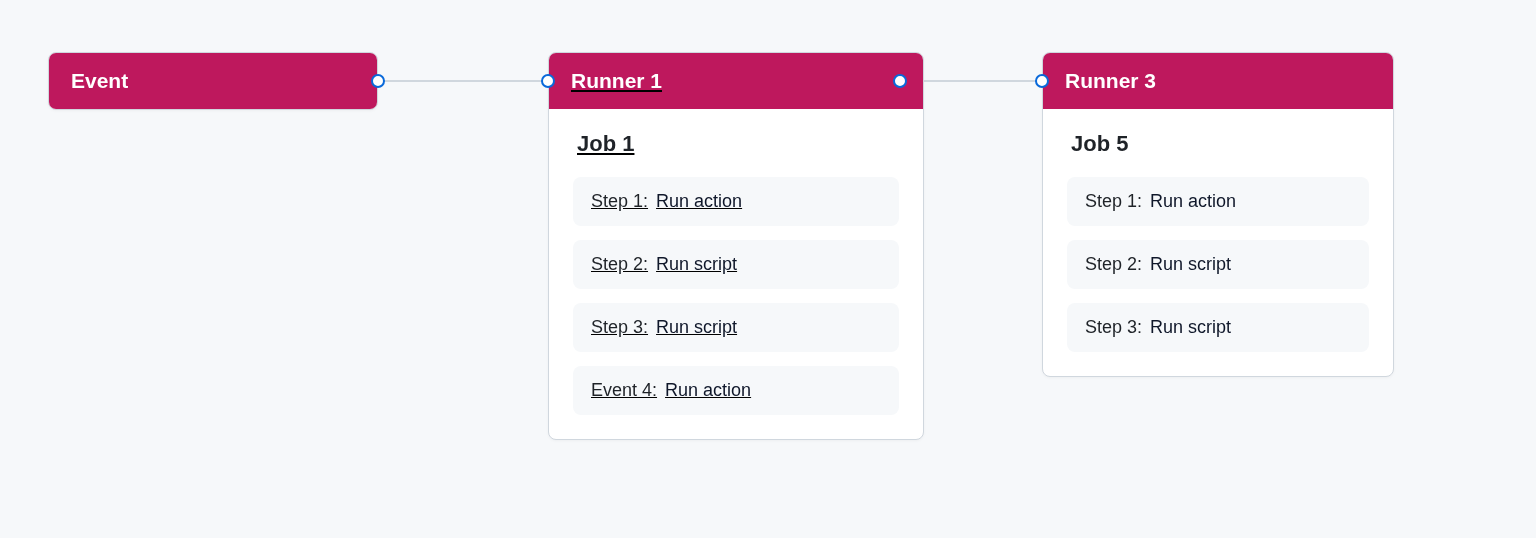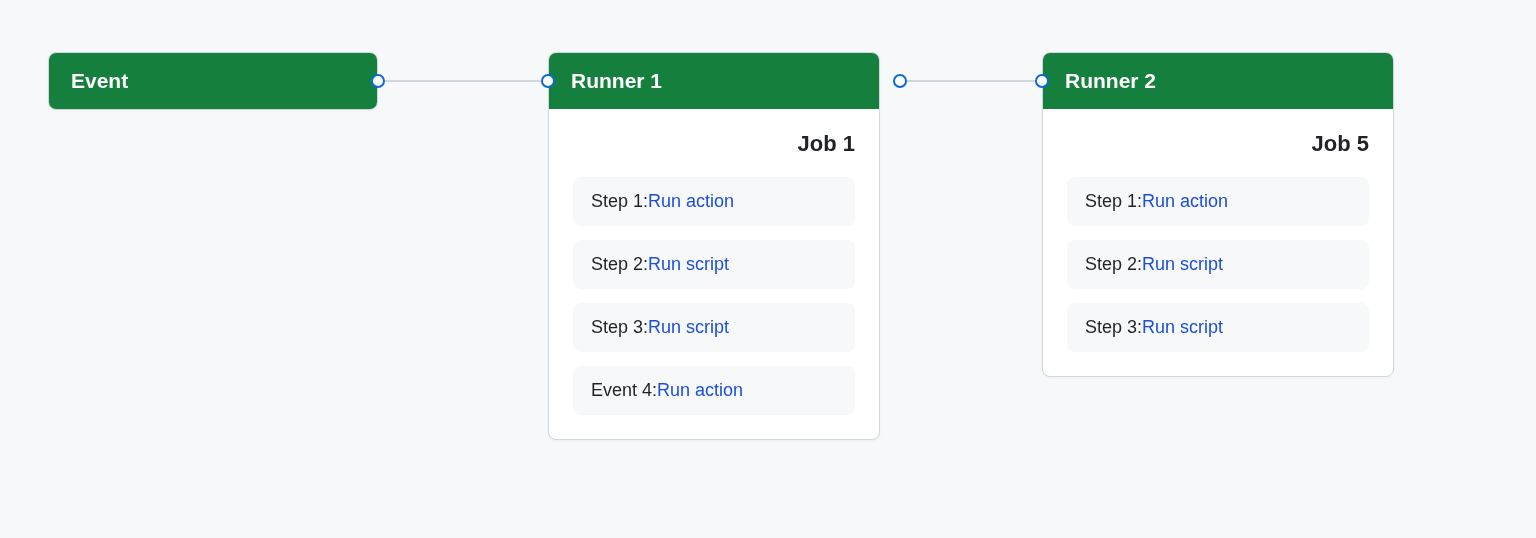--- a/index.html
+++ b/index.html
@@ -20,76 +20,77 @@
       height: 100%;
     }
     .node {
       position: absolute;
       background: #fff;
       border: 1px solid #d0d7de;
       border-radius: 8px;
       box-shadow: 0 1px 3px rgba(0,0,0,0.04);
     }
     .node-header {
-      background: #15803d;
+      background: #be185d;
       color: #fff;
       font-weight: 600;
       font-size: 21px;
       padding: 16px 22px;
       border-top-left-radius: 7px;
       border-top-right-radius: 7px;
     }
     .event-node {
       left: 48px;
       top: 52px;
       width: 330px;
       border-radius: 8px;
       overflow: visible;
     }
     .event-node .node-header {
       border-radius: 7px;
     }
     .runner1-node {
       left: 548px;
       top: 52px;
-      width: 332px;
+      width: 376px;
+      text-decoration: underline;
     }
     .runner2-node {
       left: 1042px;
       top: 52px;
       width: 352px;
     }
     .node-body {
       padding: 22px 24px 24px 24px;
-      text-align: right;
     }
     .job-title {
       font-size: 22px;
       font-weight: 600;
       color: #1f2328;
       margin-bottom: 20px;
       padding-left: 4px;
     }
     .step {
       background: #f6f8fa;
       border-radius: 8px;
       padding: 14px 18px;
       margin-bottom: 14px;
       font-size: 18px;
       display: flex;
+      gap: 8px;
     }
     .step:last-child {
       margin-bottom: 0;
     }
     .step-label {
       color: #1f2328;
       font-weight: 500;
     }
     .step-desc {
-      color: #1d4ed8;
+      color: #0f172a;
     }
     .connector {
       position: absolute;
       height: 2px;
       background: #d0d7de;
       top: 80px;
     }
     .connector1 {
       left: 378px;
       width: 170px;
@@ -156,21 +157,21 @@
         <span class="step-label">Event 4:</span>
         <span class="step-desc">Run action</span>
       </div>
     </div>
   </div>
 
   <div class="port port-runner1-right"></div>
   <div class="port port-runner2-left"></div>
 
   <div class="node runner2-node">
-    <div class="node-header">Runner 2</div>
+    <div class="node-header">Runner 3</div>
     <div class="node-body">
       <div class="job-title">Job 5</div>
       <div class="step">
         <span class="step-label">Step 1:</span>
         <span class="step-desc">Run action</span>
       </div>
       <div class="step">
         <span class="step-label">Step 2:</span>
         <span class="step-desc">Run script</span>
       </div>

